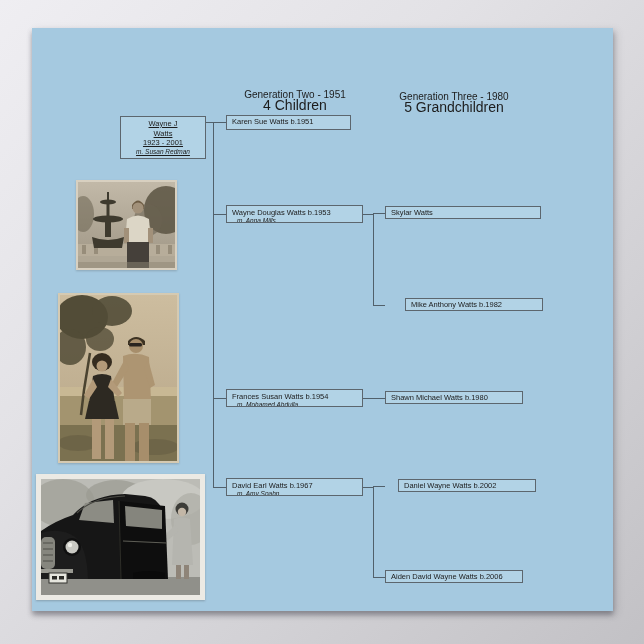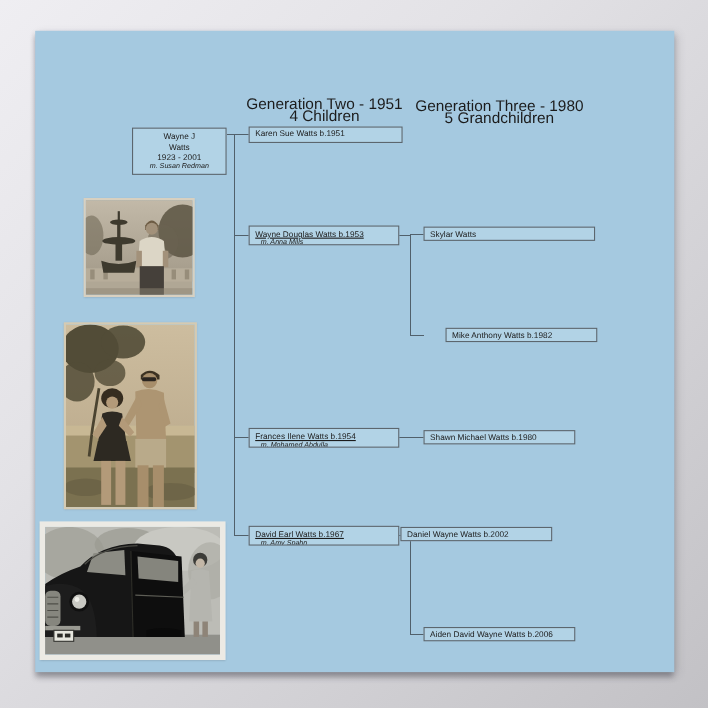--- a/index.html
+++ b/index.html
@@ -12,37 +12,37 @@
   .poster{
     position:absolute;left:32px;top:28px;width:581px;height:583px;
     background:var(--poster-bg,#a5c9e0);
     box-shadow:0 4px 5px rgba(70,70,82,.45), 3px 3px 8px rgba(80,80,92,.22);
   }
   .title{
     position:absolute;left:0;top:32px;width:592px;text-align:center;
     font-size:14.5px;font-weight:bold;color:#111;letter-spacing:.2px;
   }
   .genhead{position:absolute;text-align:center;color:var(--text,#1c1c1c);}
-  .genhead .glabel{font-size:14px;line-height:11px;}
+  .genhead .glabel{font-size:10px;line-height:11px;}
   .genhead .gsub{font-size:14px;line-height:10px;}
   .gen2{left:163px;top:61px;width:200px;}
   .gen3{left:322px;top:63px;width:200px;}
   .pbox{
     position:absolute;box-sizing:border-box;
     background:var(--box-fill,#b2d3e6);
     border:1px solid var(--box-border,#5c666e);
     color:var(--text,#1c1c1c);overflow:hidden;
   }
   .pbox .nm{font-size:7.5px;line-height:9px;white-space:nowrap;}
   .pbox .mar{font-size:6.5px;line-height:8px;font-style:italic;white-space:nowrap;}
-  .childbox{padding:2px 2px 0 5px;text-decoration:underline;}
+  .childbox{padding:2px 2px 0 5px;}
   .childbox .mar{padding-left:5px;}
   .gcbox{padding:0 2px 0 5px;}
   .gcbox .nm{line-height:11px;}
-  .rootbox{text-align:center;padding-top:2px;}
+  .rootbox{text-align:center;padding-top:2px;text-decoration:underline;}
   .rootbox .nm{line-height:9.5px;}
   .connectors{position:absolute;left:0;top:0;pointer-events:none;}
   .photo{position:absolute;box-sizing:border-box;display:block;}
   .photo svg{display:block;}
   .photo1{left:44px;top:152px;width:101px;height:90px;border:2px solid #d8d0c0;box-shadow:0 1px 2px rgba(60,60,60,.25);}
   .photo2{left:26px;top:265px;width:121px;height:170px;border:2px solid #d5cab2;box-shadow:0 1px 2px rgba(60,60,60,.25);}
   .photo3{left:4px;top:446px;width:169px;height:126px;border:5px solid #eceae4;box-shadow:0 1px 2px rgba(60,60,60,.3);}
 </style>
 </head>
 <body>
@@ -83,46 +83,46 @@
       </g>
     </svg>
 
     <div class="pbox rootbox" style="left:88px;top:88px;width:86px;height:43px;">
       <div class="nm">Wayne J</div>
       <div class="nm">Watts</div>
       <div class="nm">1923 - 2001</div>
       <div class="mar">m. Susan Redman</div>
     </div>
 
-    <div class="pbox gcbox" style="left:194px;top:87px;width:140px;height:15px;">
+    <div class="pbox gcbox" style="left:194px;top:87px;width:125px;height:15px;">
       <div class="nm">Karen Sue Watts b.1951</div>
     </div>
     <div class="pbox childbox" style="left:194px;top:177px;width:137px;height:18px;">
       <div class="nm">Wayne Douglas Watts b.1953</div>
       <div class="mar">m. Anna Mills</div>
     </div>
     <div class="pbox childbox" style="left:194px;top:361px;width:137px;height:18px;">
-      <div class="nm">Frances Ilene Watts b.1954</div>
+      <div class="nm">Frances Susan Watts b.1954</div>
       <div class="mar">m. Mohamed Abdulla</div>
     </div>
     <div class="pbox childbox" style="left:194px;top:450px;width:137px;height:18px;">
       <div class="nm">David Earl Watts b.1967</div>
       <div class="mar">m. Amy Spahn</div>
     </div>
 
     <div class="pbox gcbox" style="left:353px;top:178px;width:156px;height:13px;">
       <div class="nm">Skylar Watts</div>
     </div>
     <div class="pbox gcbox" style="left:353px;top:270px;width:138px;height:13px;margin-left:20px;">
       <div class="nm">Mike Anthony Watts b.1982</div>
     </div>
     <div class="pbox gcbox" style="left:353px;top:363px;width:138px;height:13px;">
       <div class="nm">Shawn Michael Watts b.1980</div>
     </div>
-    <div class="pbox gcbox" style="left:332px;top:451px;width:138px;height:13px;">
+    <div class="pbox gcbox" style="left:366px;top:451px;width:138px;height:13px;">
       <div class="nm">Daniel Wayne Watts b.2002</div>
     </div>
     <div class="pbox gcbox" style="left:353px;top:542px;width:138px;height:13px;">
       <div class="nm">Aiden David Wayne Watts b.2006</div>
     </div>
 
     <div class="photo photo1">
       <svg width="97" height="86" viewBox="0 0 97 86">
         <defs>
           <linearGradient id="p1sky" x1="0" y1="0" x2="0" y2="1">

